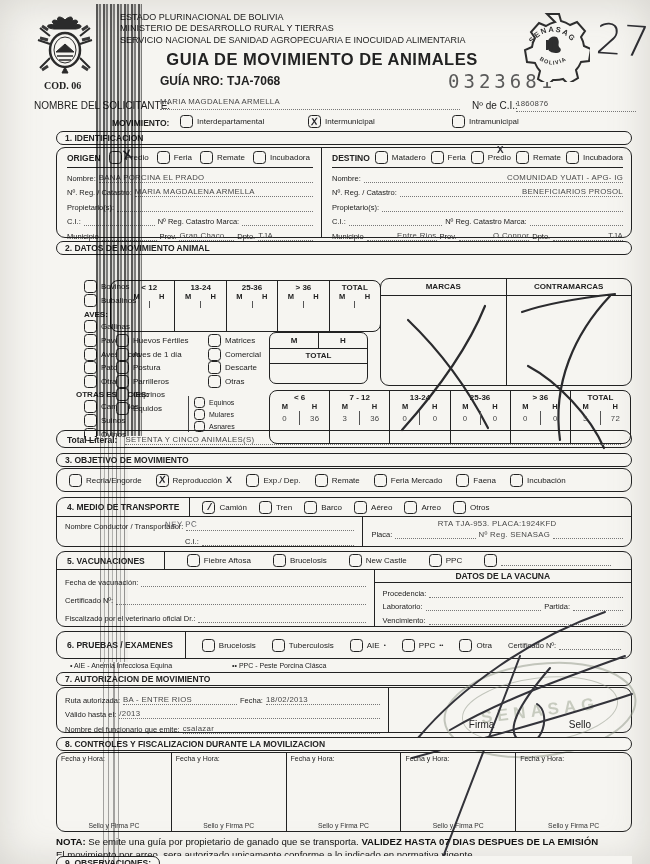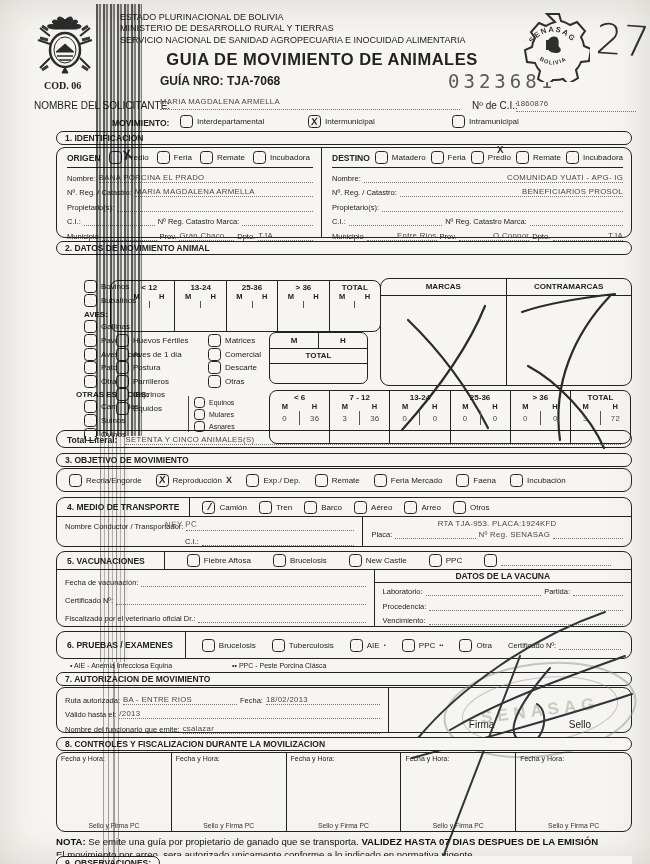--- a/index.html
+++ b/index.html
@@ -675,29 +675,29 @@
             <span>Certificado Nº:</span>
             <span class="dotline"></span>
           </div>
         <div class="frow" style="margin-top:8px;">
             <span>Fiscalizado por el veterinario oficial Dr.:</span>
             <span class="dotline"></span>
           </div>
       </div>
       <div style="flex:1;padding:1px 8px;">
         <div class="b" style="text-align:center;font-size:8.5px;border-bottom:1px solid #222;margin:0 -8px;padding-bottom:1px;">DATOS DE LA VACUNA</div>
+        <div class="frow">
+            <span>Procedencia:</span>
+            <span class="dotline"></span>
+          </div>
         <div class="frow" style="margin-top:3px;">
             <span>Laboratorio:</span>
             <span class="dotline"></span>
             <span>Partida:</span>
             <span class="dotline" style="max-width:50px;"></span>
-          </div>
-        <div class="frow">
-            <span>Procedencia:</span>
-            <span class="dotline"></span>
           </div>
         <div class="frow">
             <span>Vencimiento:</span>
             <span class="dotline"></span>
           </div>
       </div>
     </div>
   </div>
 
   <div class="sec box abs" style="left:0;top:631px;height:28px;display:flex;align-items:center;gap:16px;padding:0 10px;box-sizing:border-box;">

